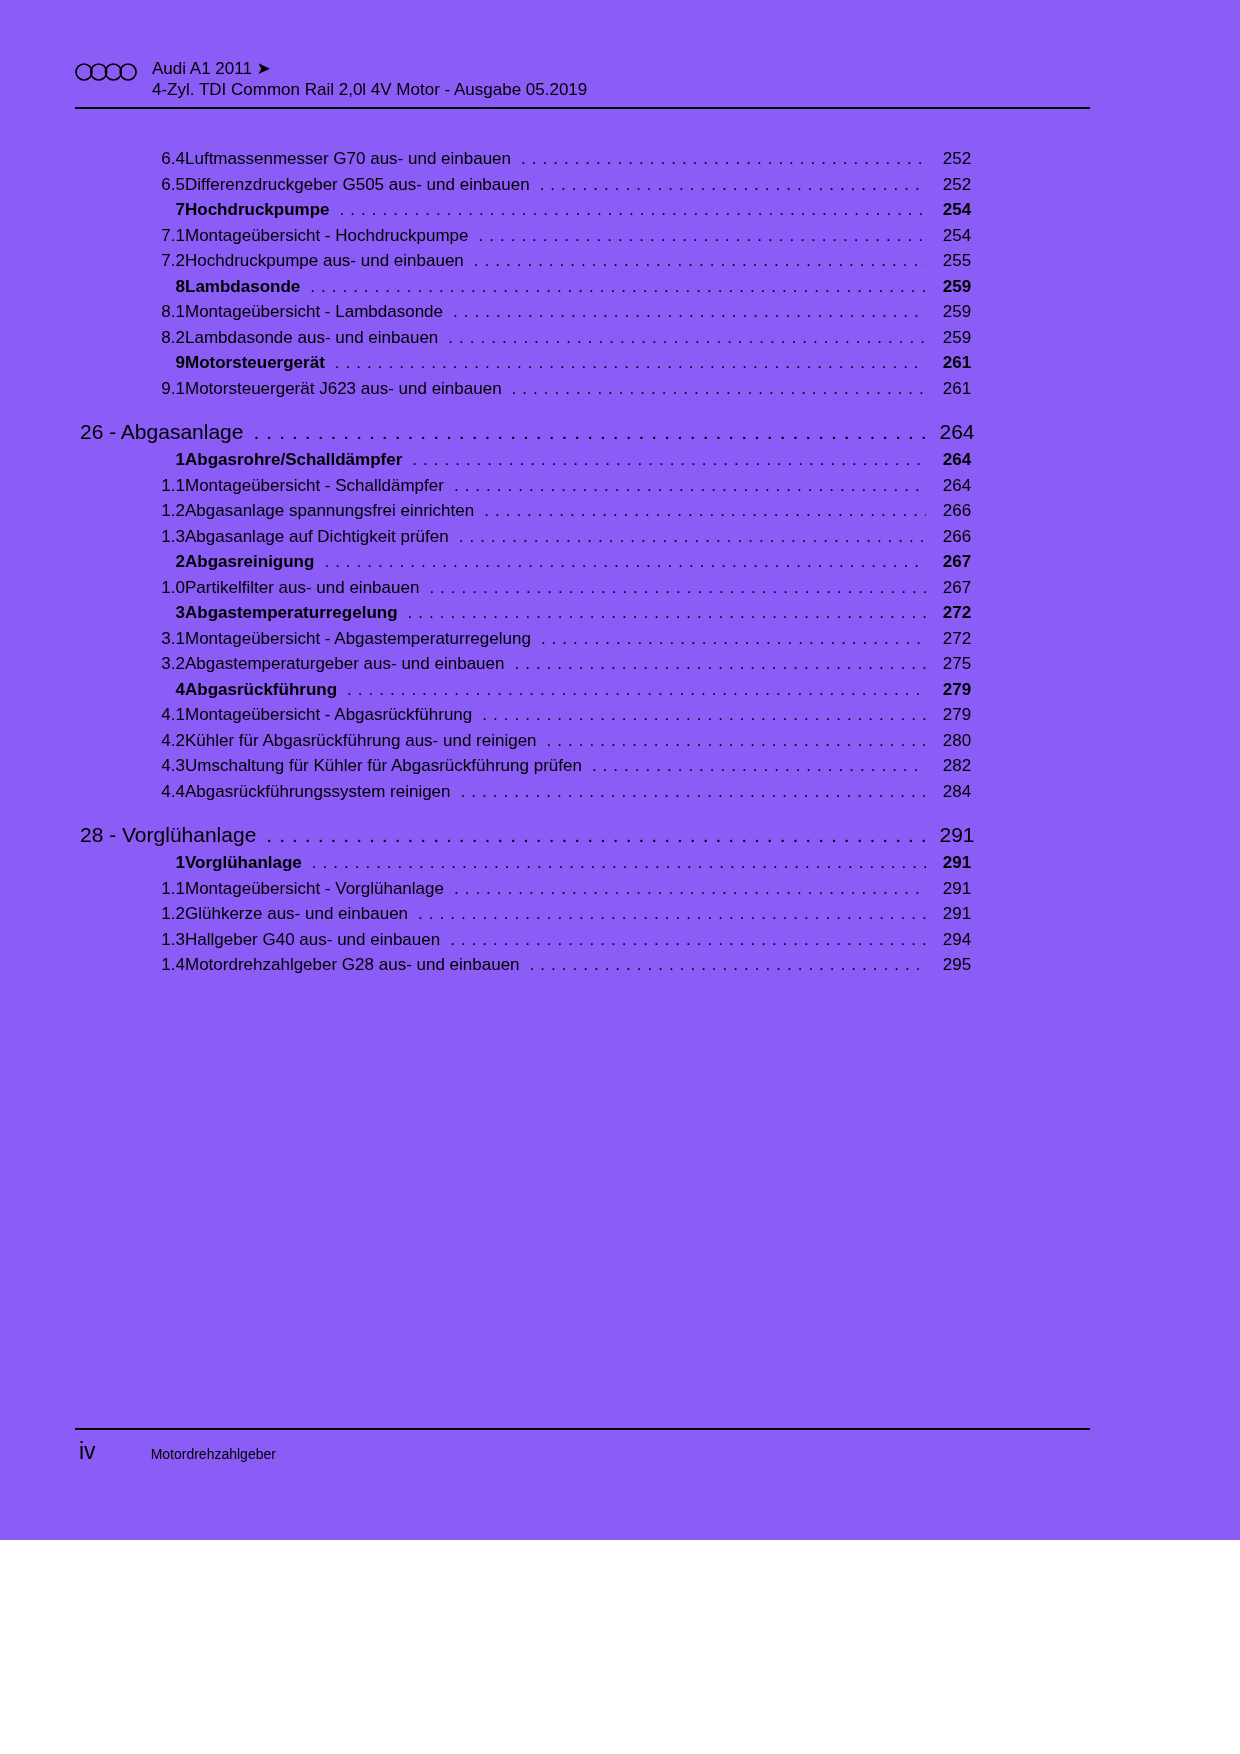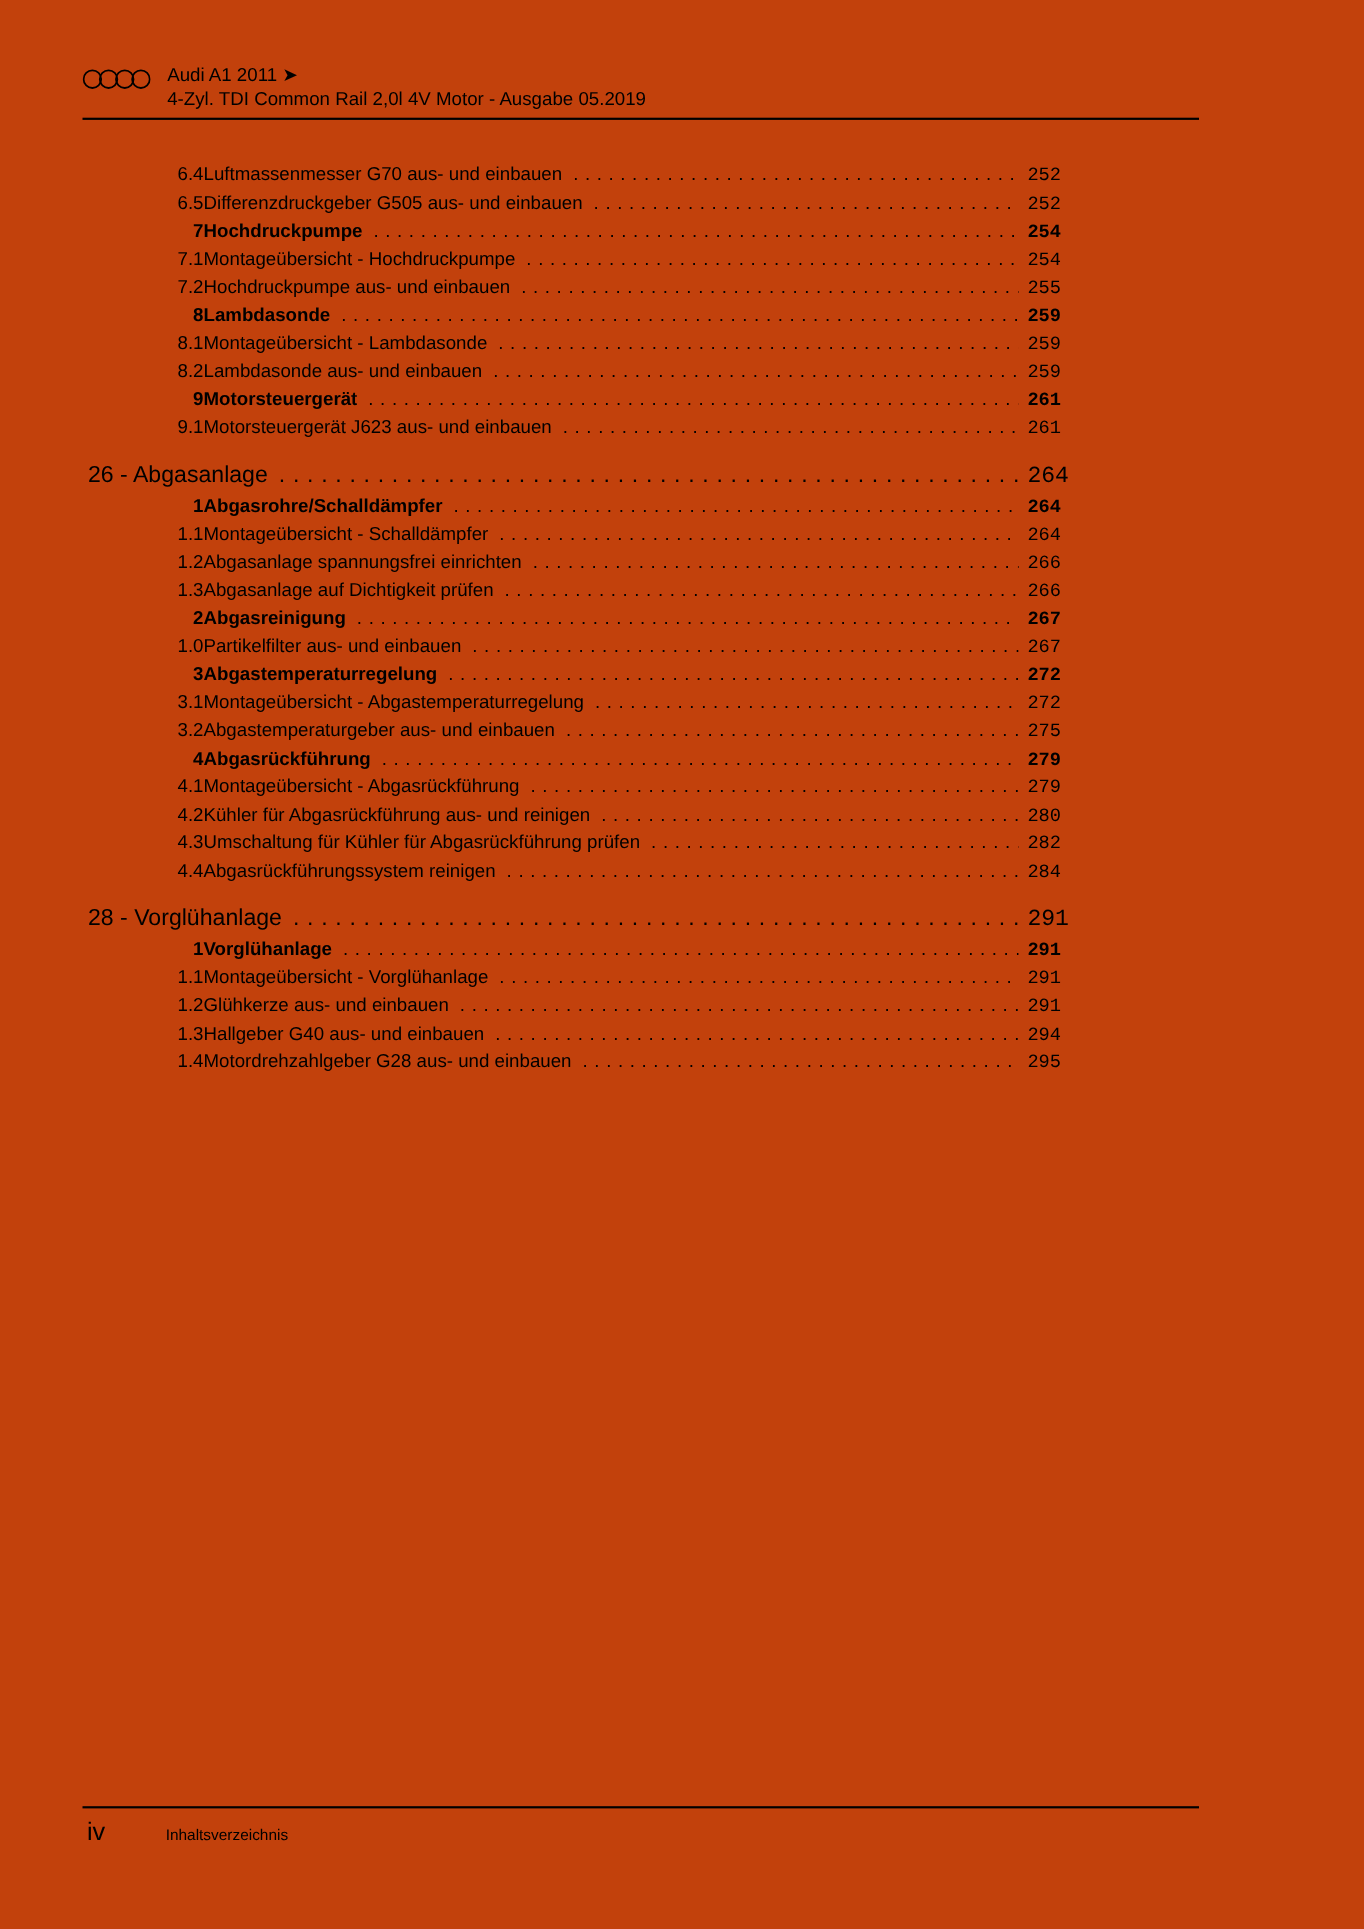--- a/index.html
+++ b/index.html
@@ -6,22 +6,22 @@
   * { margin: 0; padding: 0; box-sizing: border-box; }
   html, body { background: #ffffff; }
   body {
     font-family: "Liberation Sans", sans-serif;
     color: #000;
     -webkit-font-smoothing: antialiased;
   }
   .sheet {
     position: relative;
     width: 1240px;
-    height: 1754px;
-    background: #c2410c;
+    height: 1540px;
+    background: #8b5cf6;
     overflow: hidden;
   }
 
   
   .page-header {
     position: absolute;
     top: 58px;
     left: 75px;
     width: 1015px;
   }
@@ -73,22 +73,21 @@
     font-weight: normal;
   }
   .dots::before {
     content: "........................................................................................................................................";
     letter-spacing: 6px;
   }
   .toc-row.chapter .dots::before { letter-spacing: 7px; }
   .pg {
     flex: none;
     width: 46px;
-    text-align: left;
-    font-family: Liberation Mono, monospace;
+    text-align: center;
   }
 
   
   .page-footer {
     position: absolute;
     left: 75px;
     width: 1015px;
     bottom: 76px;
   }
   .footer-row {
@@ -310,17 +309,17 @@
         <span class="title">Motordrehzahlgeber G28 aus- und einbauen</span>
         <span class="dots"></span>
         <span class="pg">295</span>
       </div>
     </main>
 
   <footer class="page-footer">
     <div class="rule"></div>
     <div class="footer-row">
       <span class="footer-page">iv</span>
-      <span class="footer-label">Inhaltsverzeichnis</span>
+      <span class="footer-label">Motordrehzahlgeber</span>
     </div>
   </footer>
 
 </div>
 
 </body></html>

